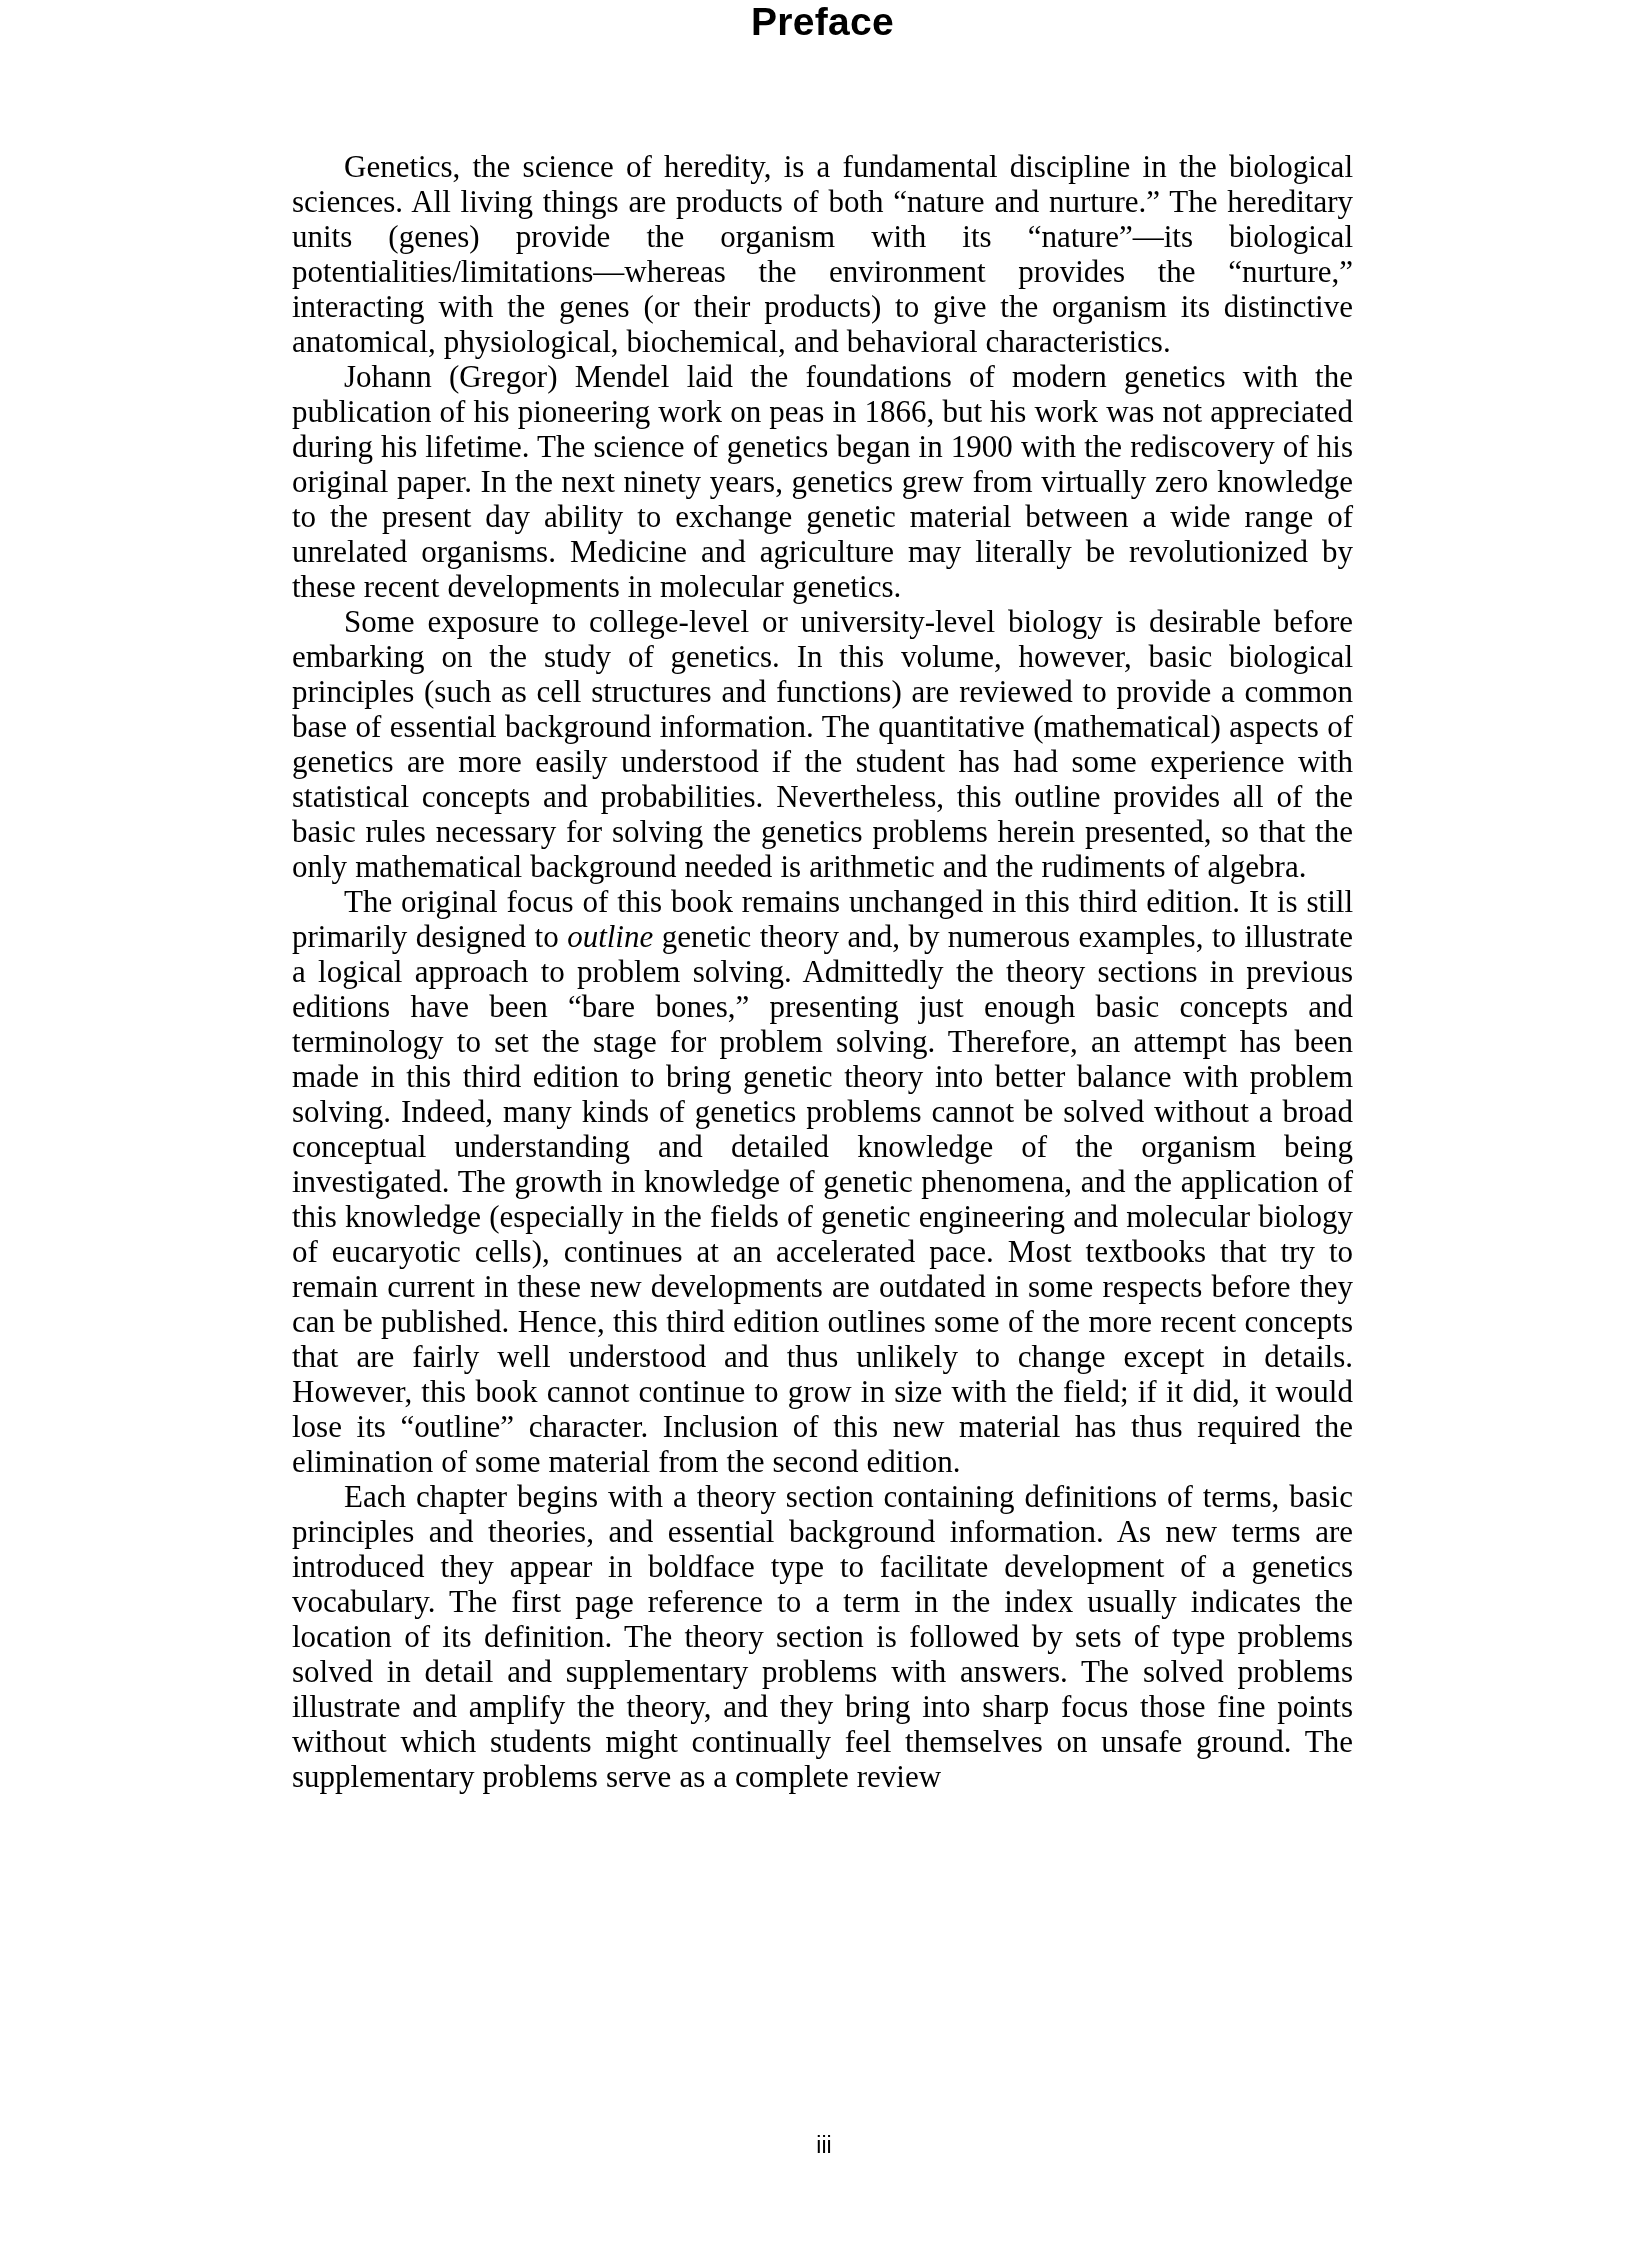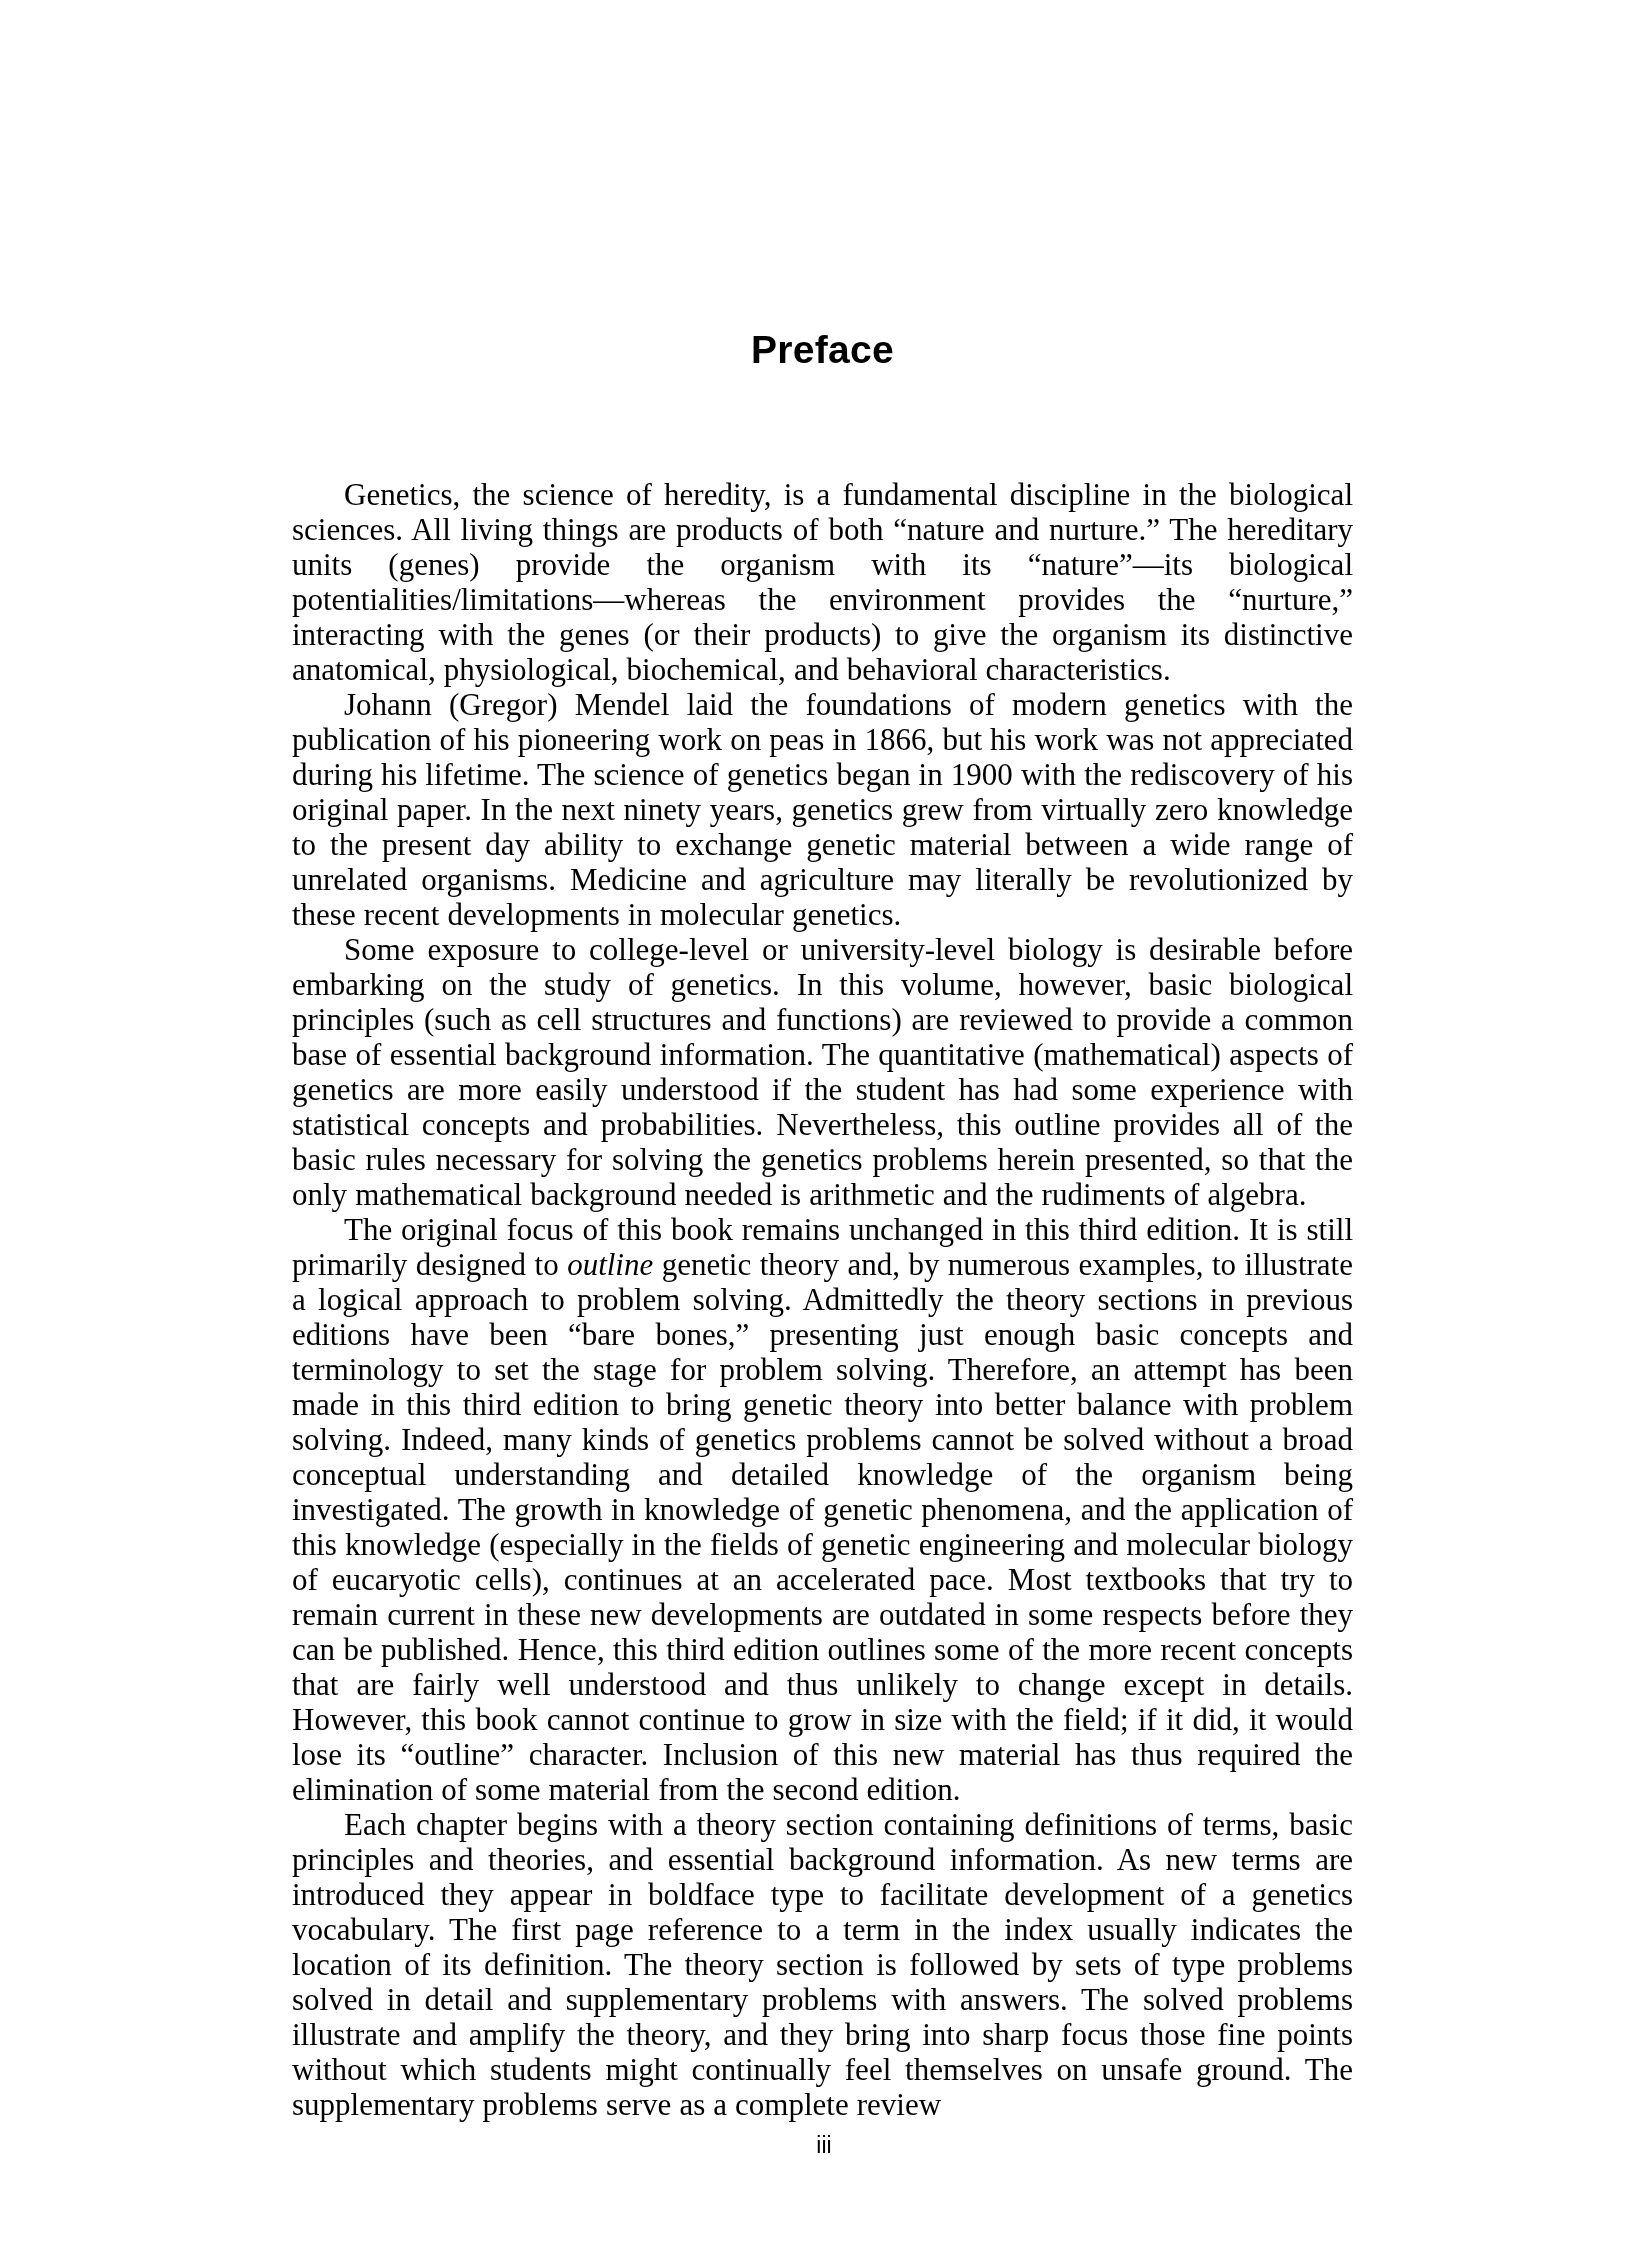--- a/index.html
+++ b/index.html
@@ -21,21 +21,20 @@
     box-sizing: border-box;
   }
   .content {
     position: absolute;
     left: 292px;
     top: 0;
     width: 1061px;
   }
   .page-title {
     margin: 0;
-    padding-top: 328px;
     text-align: center;
     font-family: "Liberation Sans", sans-serif;
     font-weight: bold;
     font-size: 39px;
     letter-spacing: 0.3px;
   }
   .body-text {
     margin-top: 105px;
   }
   p.para {

